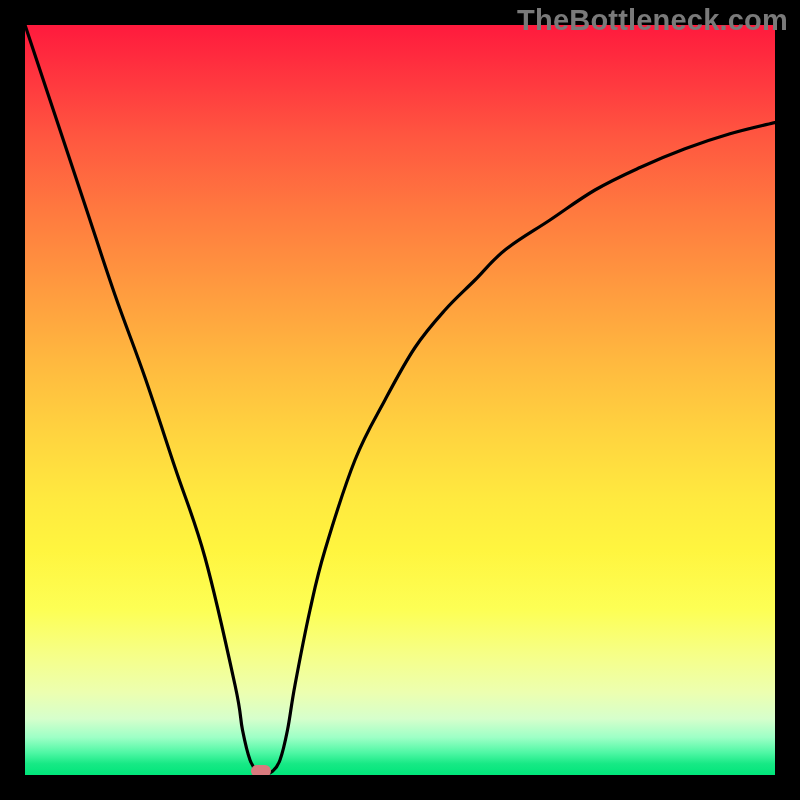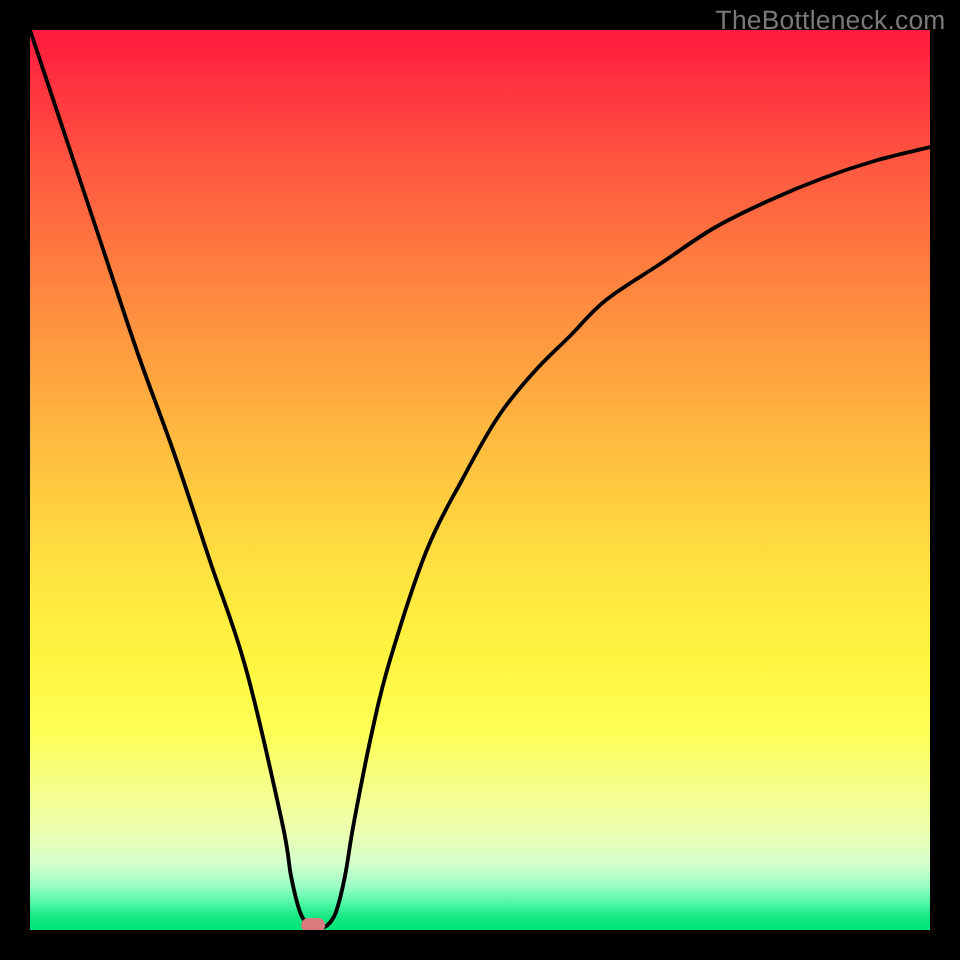--- a/index.html
+++ b/index.html
@@ -14,22 +14,22 @@
     position: relative;
     width: 800px;
     height: 800px;
     background: #000;
   }
   .watermark {
     position: absolute;
     top: 4px;
     right: 12px;
     color: #7a7a7a;
-    font-size: 22px;
-    font-weight: 400;
+    font-size: 29px;
+    font-weight: 700;
     letter-spacing: 0.2px;
     z-index: 5;
   }
   .plot-area {
     position: absolute;
     left: 25px;
     top: 25px;
     width: 750px;
     height: 750px;
     overflow: hidden;

